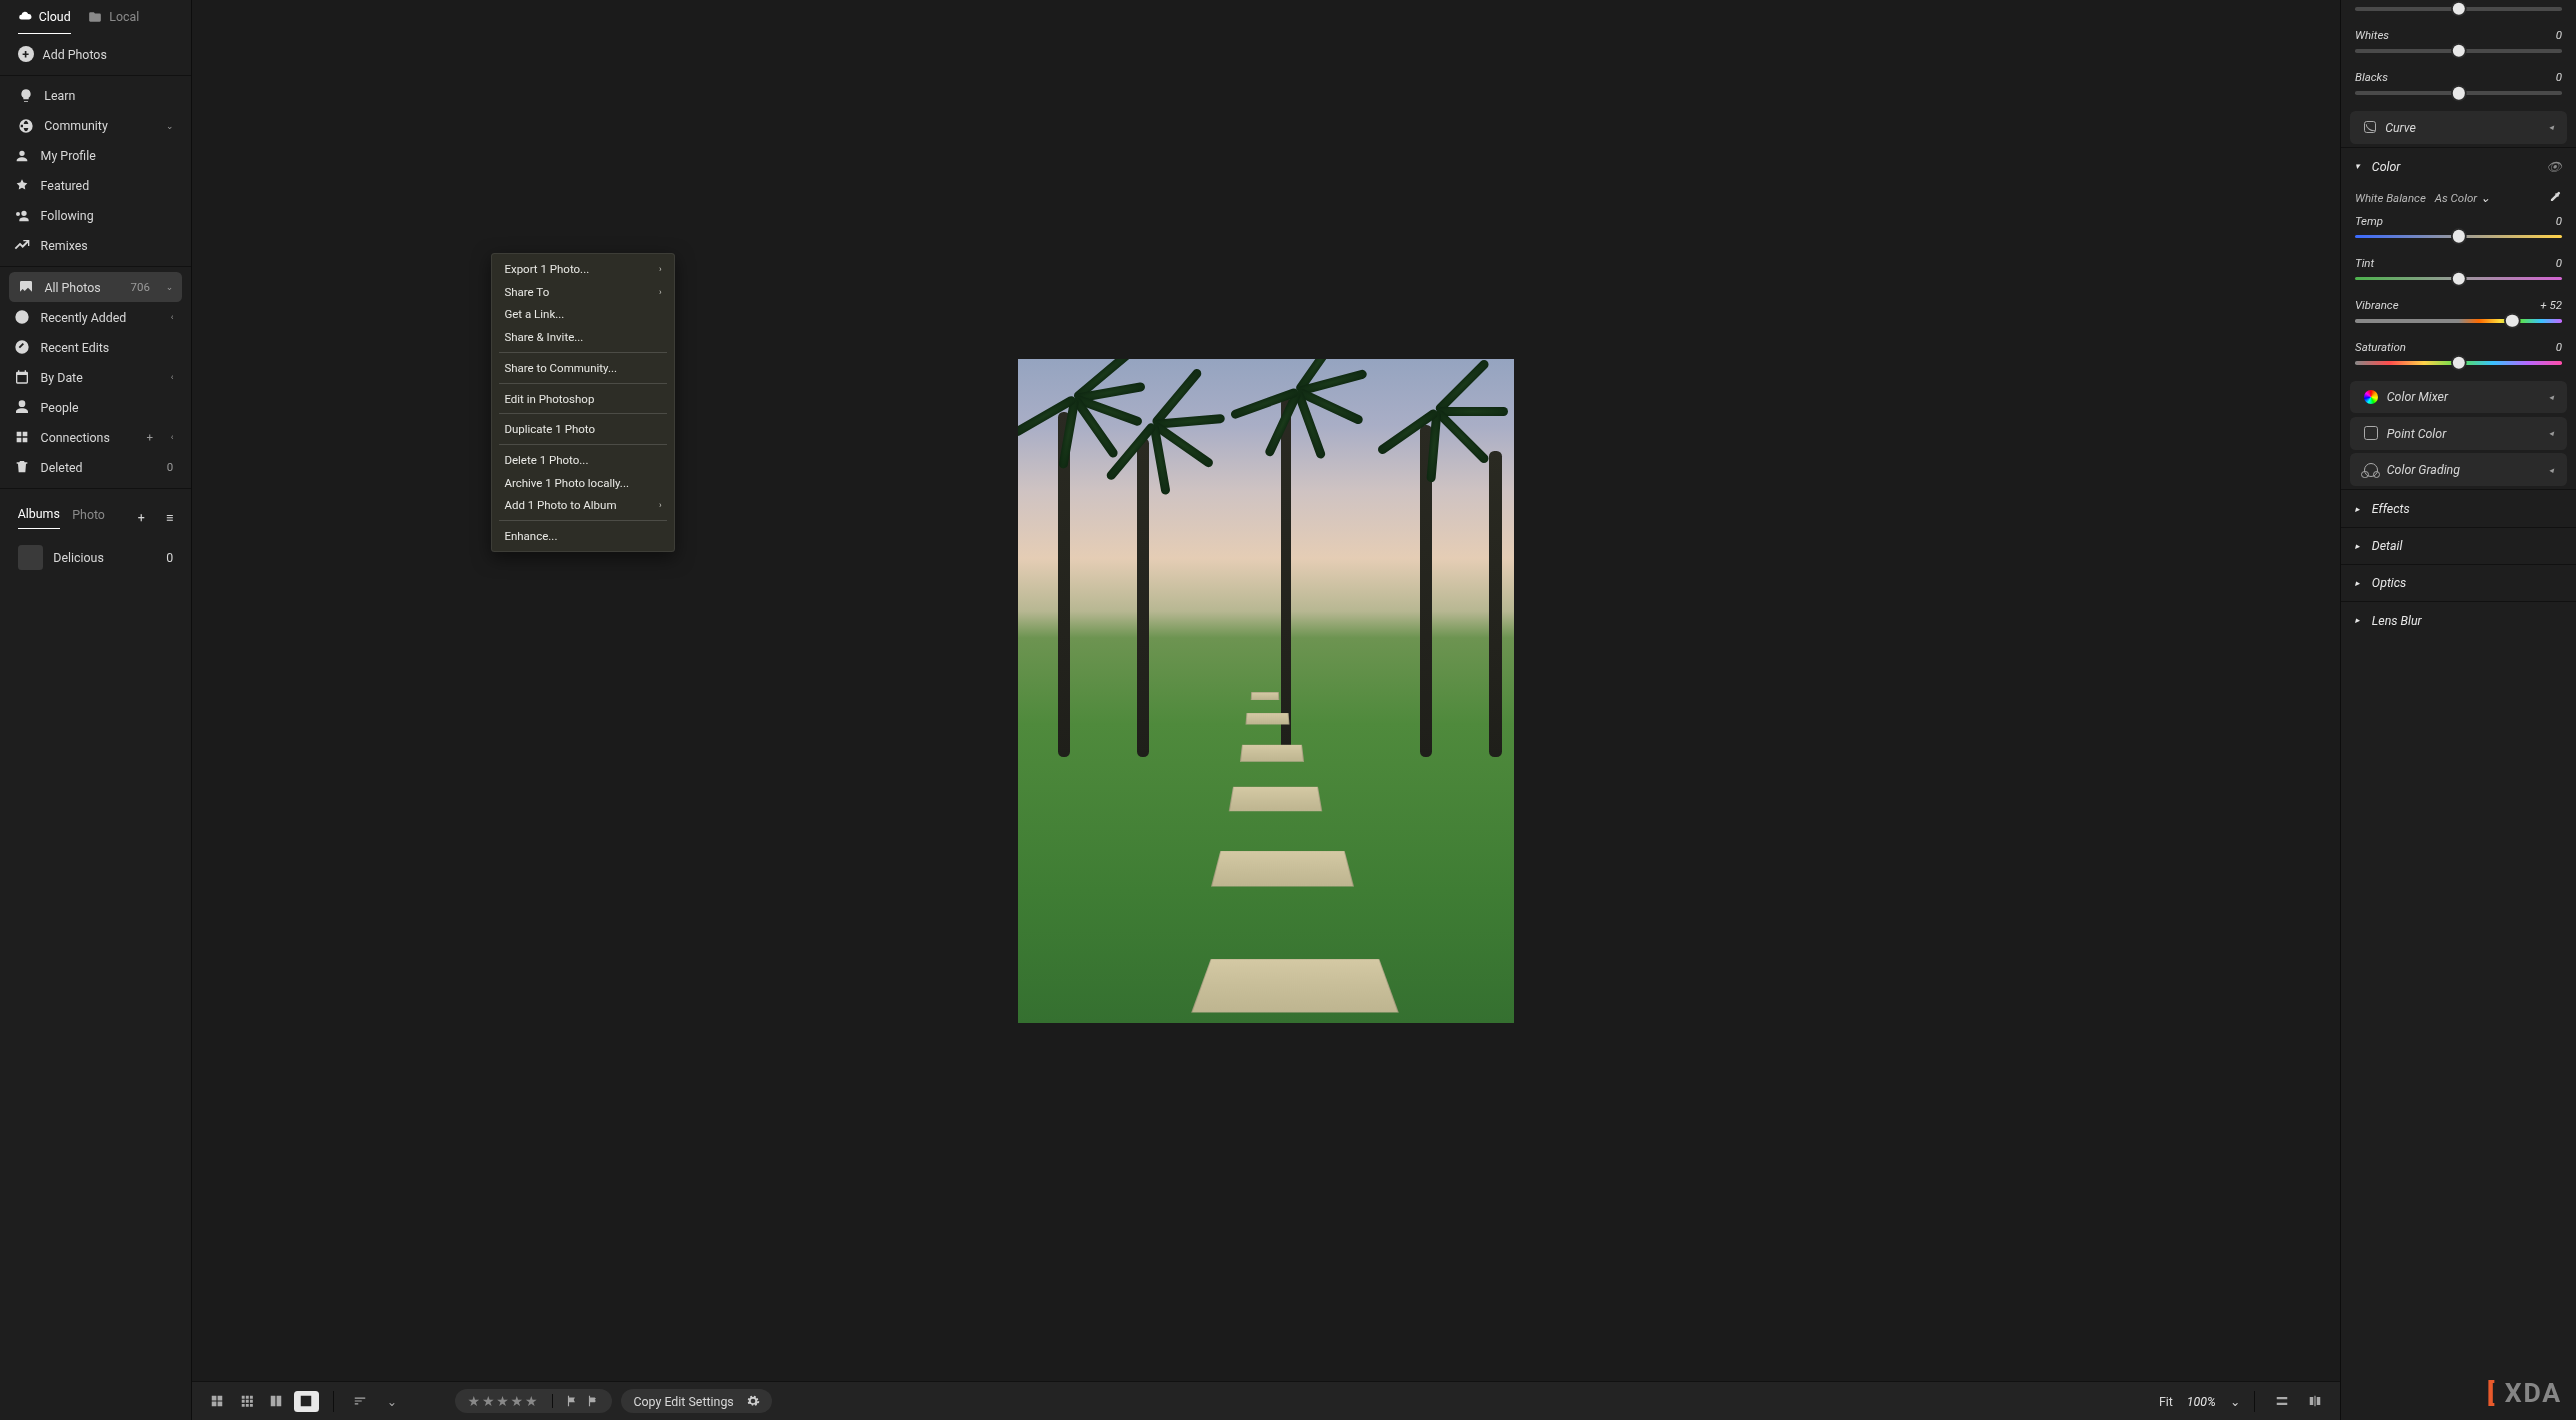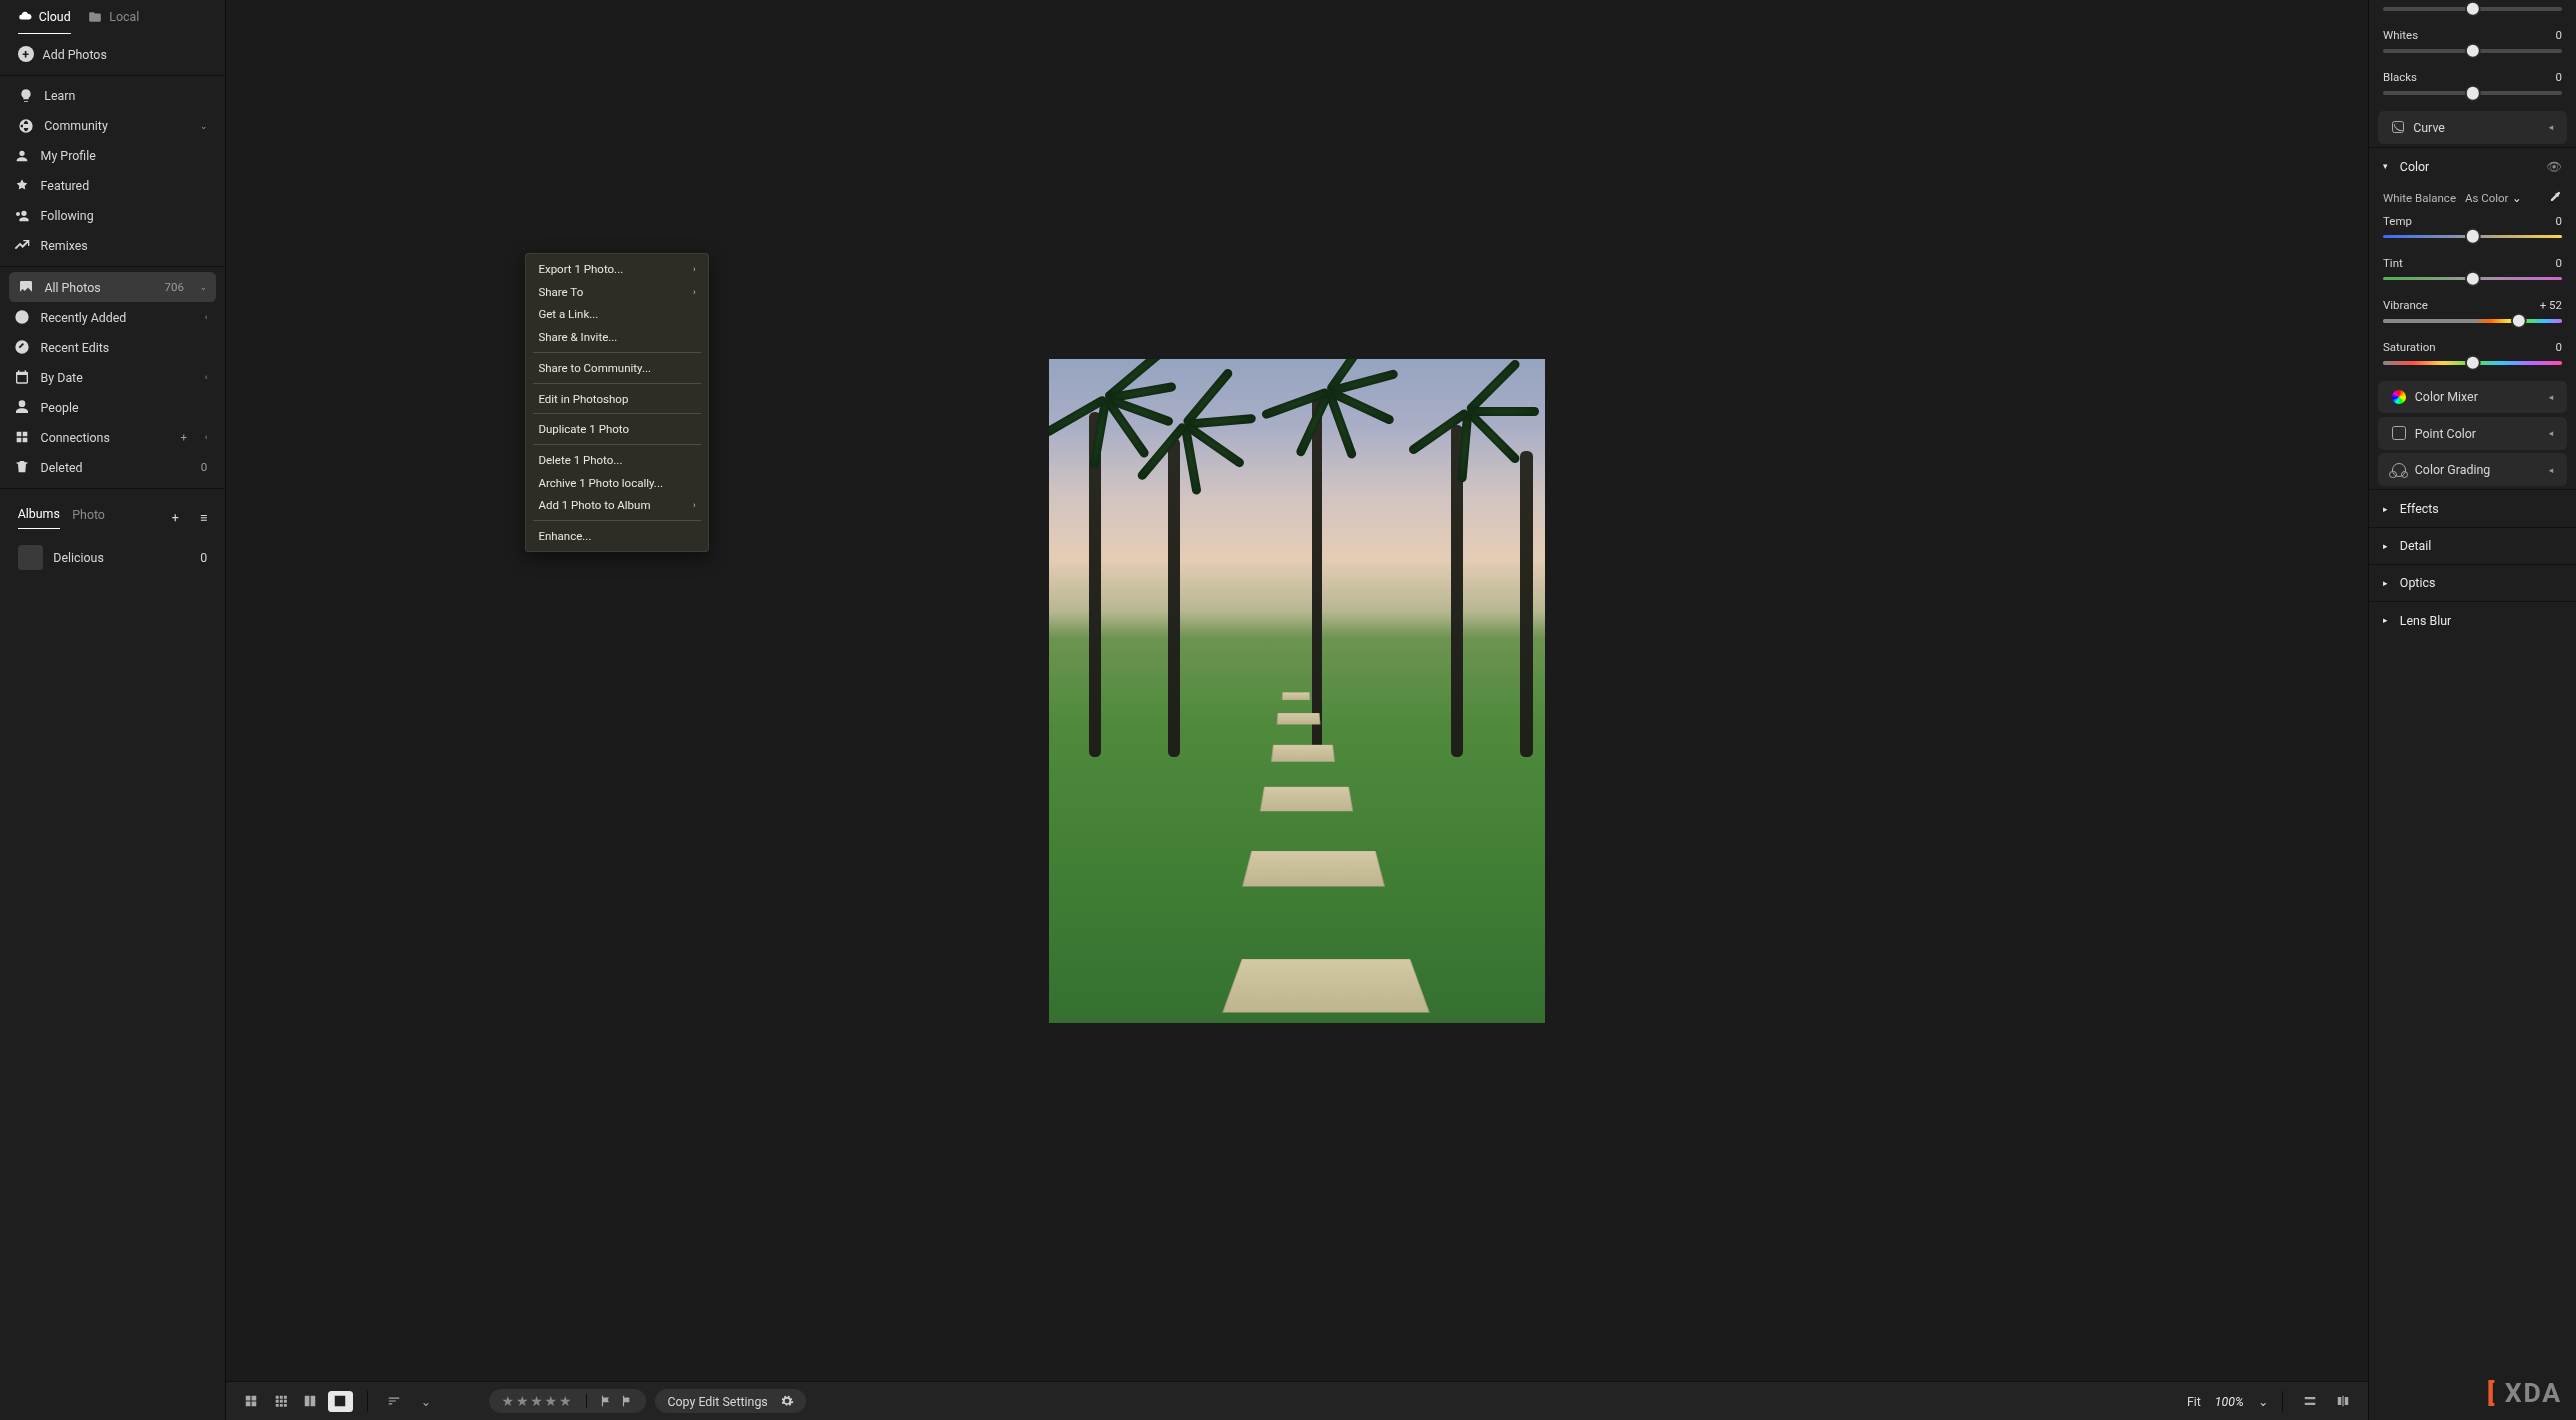--- a/index.html
+++ b/index.html
@@ -7,21 +7,21 @@
   body {
     background: #1b1b1b;
     color: #d7d7d7;
     font-size: 12.4px;
     display: flex;
     height: 100vh;
     overflow: hidden;
   }
   
   .sidebar {
-    width: 226px;
+    width: 192px;
     background: #1e1e1e;
     display: flex;
     flex-direction: column;
     border-right: 0.9px solid #0d0d0d;
     overflow-y: auto;
     flex-shrink: 0;
   }
   .tabs { display: flex; gap: 17.7px; padding: 8.9px 17.7px 0 17.7px; align-items: center; }
   .tab { display: flex; align-items: center; gap: 7px; color: #8a8a8a; padding-bottom: 8.9px; cursor: pointer; }
   .tab.active { color: #fff; border-bottom: 1.8px solid #fff; }
@@ -82,21 +82,21 @@
   .bb-group { display:flex; align-items:center; gap:5.3px; }
   .bb-sep { width:0.9px; height:21px; background:#0d0d0d; margin: 0 5.3px; }
   .bb-btn { padding: 3.5px 5.3px; border-radius: 3.5px; cursor:pointer; color:#aaa; display:flex; align-items:center; justify-content:center; }
   .bb-btn.active { background:#e8e8e8; color:#222; }
   .bb-chip { background:#333; border-radius: 16px; padding: 4.4px 12.4px; display:flex; align-items:center; gap:7px; cursor:pointer; }
   .stars span { color:#888; font-size:14px; letter-spacing:1.8px; }
   .fit { margin-left:auto; display:flex; align-items:center; gap:14px; }
   .fit .pct { color:#e5e5e5;font-style:italic; }
 
   
-  .right { width: 208px; background: #1e1e1e; border-left: 0.9px solid #0d0d0d; overflow-y: auto; flex-shrink: 0; }
+  .right { width: 236px; background: #1e1e1e; border-left: 0.9px solid #0d0d0d; overflow-y: auto; flex-shrink: 0; font-style: italic; }
   .slider-row { padding: 5.3px 14px 1.8px; }
   .slider-row .lbl { display:flex; justify-content:space-between; font-size:11.5px; color:#d7d7d7; margin-bottom:3.5px; }
   .slider-row .val { color:#d7d7d7; }
   .track {
     position:relative; height:3.5px; border-radius:1.8px;
     background:#4a4a4a; margin: 7px 0 10.6px;
   }
   .track.temp { background: linear-gradient(to right, #3a6aff, #999, #ffd24a); }
   .track.tint { background: linear-gradient(to right, #4db34d, #999, #d264d2); }
   .track.vib  { background: linear-gradient(to right, #888, #888 50%, #ff6b00, #ffdc3c, #5be04d, #3ac2ff, #c768ff); }

